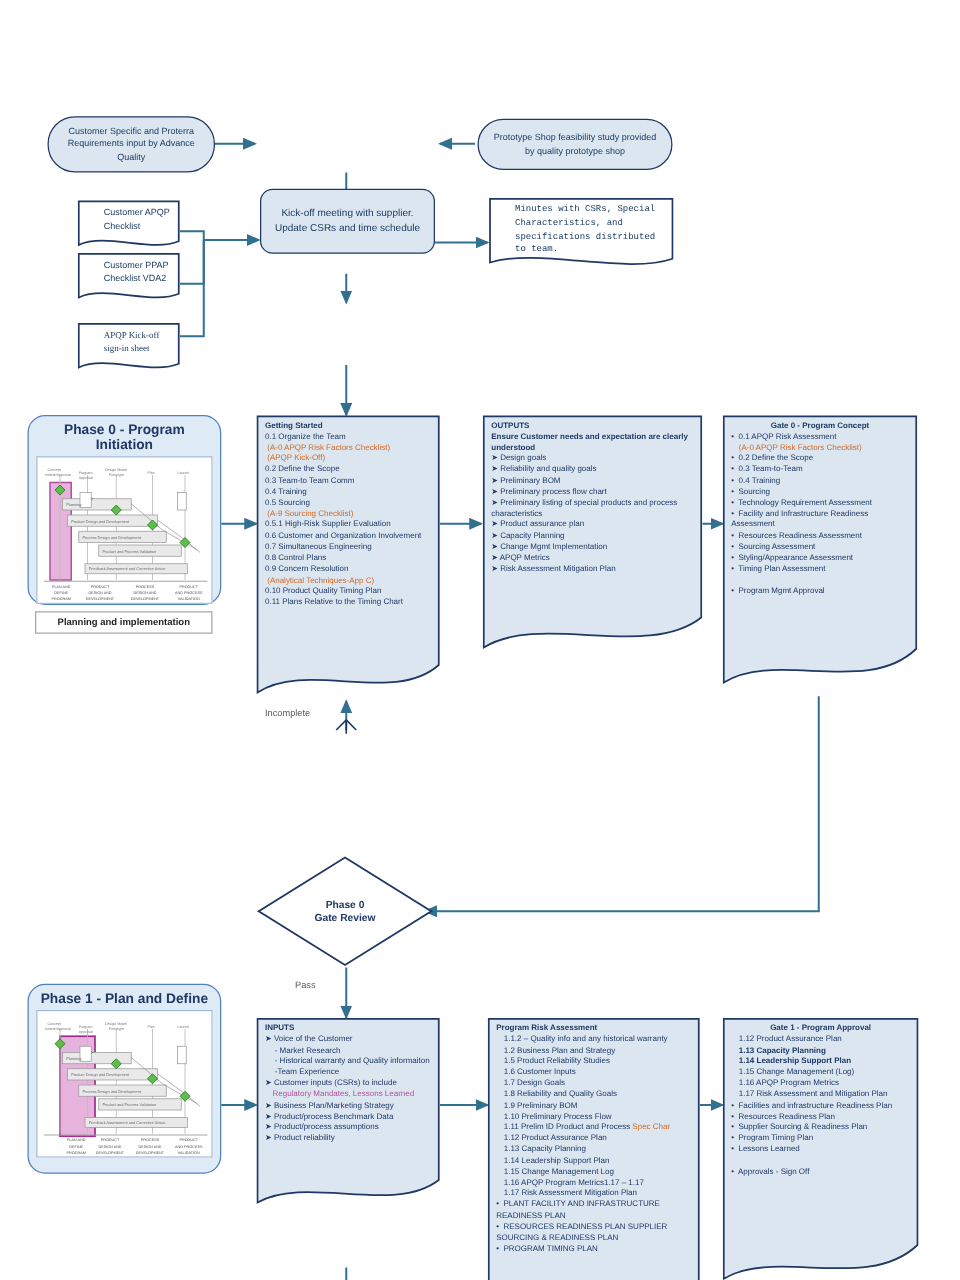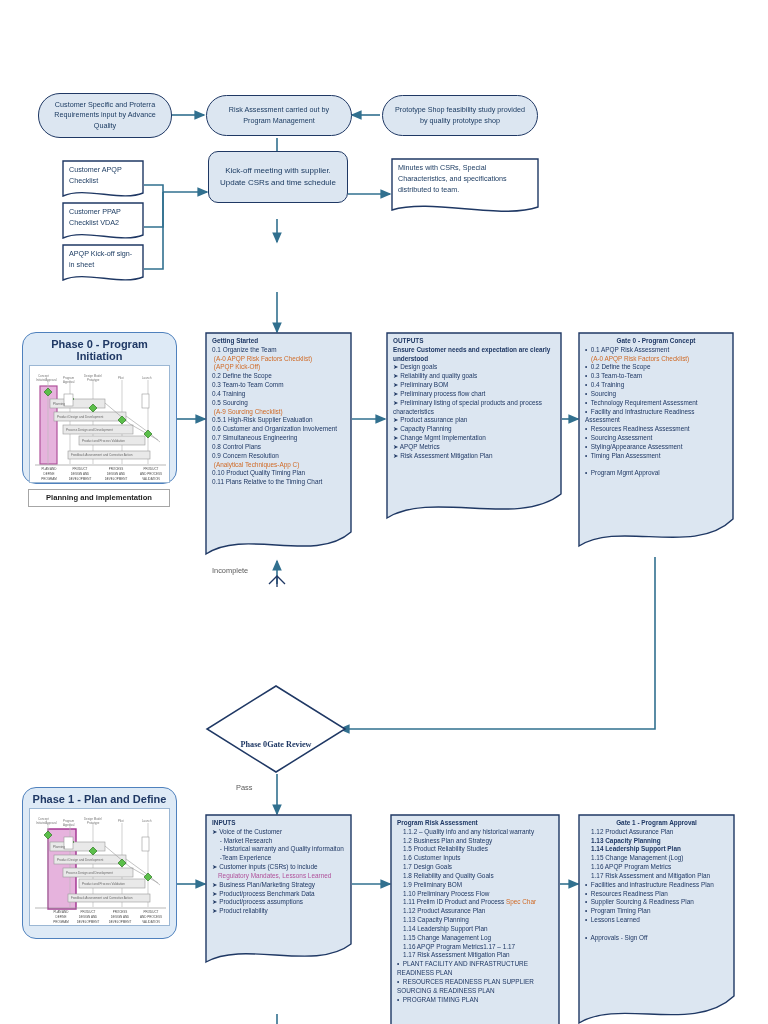--- a/index.html
+++ b/index.html
@@ -42,21 +42,21 @@
   .rounded.soft { border-radius: 10px; font-size: 8px; }
   .rounded.softleft { justify-content: flex-start; text-align: left; }
 
   
   .docshape { position: absolute; }
   .docshape svg { position: absolute; left:0; top:0; }
   .docshape .doctext {
     position: absolute;
     left: 0; top: 0;
     width: 100%;
-    padding: 5px 7px 0 7px;
+    padding: 5px 7px 0 21px;
     font-size: 7.2px;
     line-height: 1.5;
     color: #17375e;
   }
 
   
   .panel { position: absolute; }
   .panel svg { position: absolute; left: 0; top: 0; }
   .panel .ptext {
     position: absolute;
@@ -72,26 +72,25 @@
   .li { display: block; white-space: pre-wrap; }
   .li.b { font-weight: bold; }
   .li.accent2 { color: #d06a26; }
   .li.purple { color: #b0519b; }
   .li.indent { padding-left: 6px; }
 
   
   .diamond { position: absolute; }
   .diamond .dlabel {
     position: absolute;
-    left: 0; top: 16px; width: 100%; height: 100%;
-    display: flex; 
+    left: 0; top: 0; width: 100%; height: 100%;
+    display: flex; flex-direction: column;
     align-items: center; justify-content: center;
     font-size: 8.2px; font-weight: bold; color: #1f3864;
     line-height: 1.35;
-    font-family: Liberation Serif, serif;
   }
 
   
   .phasecard {
     position: absolute;
     border: 1.6px solid #4f81bd;
     background: #deeaf6;
     border-radius: 14px;
     padding: 5px 6px 6px 6px;
   }
@@ -200,54 +199,51 @@
     <g stroke="#1f3864" stroke-width="1.3" fill="none">
       <path d="M269,545 L277,537 L285,545"></path>
       <path d="M277,537 L277,548"></path>
     </g>
   </svg>
 
   <div class="node rounded" style="left:38px; top:54px; width:134px; height:45px;">
     <span>Customer Specific and Proterra Requirements input by Advance Quality</span>
   </div>
 
-  <div class="node rounded" style="left:206px; top:56px; width:146px; height:41px;">
-    <span>Risk Assessment carried out by Program Management</span>
-  </div>
 
   <div class="node rounded" style="left:382px; top:56px; width:156px; height:41px;">
     <span>Prototype Shop feasibility study provided by quality prototype shop</span>
   </div>
 
   <div class="docshape" style="left:62px; top:121px; width:82px; height:42px;">
     <svg width="82" height="42" viewBox="0 0 82 42">
       <path d="M1,1 H81 V33 C60,42 22,26 1,36 Z" fill="#ffffff" stroke="#1f3864" stroke-width="1.4"></path>
     </svg>
     <div class="doctext">Customer APQP Checklist</div>
   </div>
 
   <div class="docshape" style="left:62px; top:163px; width:82px; height:42px;">
     <svg width="82" height="42" viewBox="0 0 82 42">
       <path d="M1,1 H81 V33 C60,42 22,26 1,36 Z" fill="#ffffff" stroke="#1f3864" stroke-width="1.4"></path>
     </svg>
     <div class="doctext">Customer PPAP Checklist VDA2</div>
   </div>
 
-  <div class="docshape" style="left:62px; top:205px; width:82px; height:42px;">
+  <div class="docshape" style="left:62px; top:219px; width:82px; height:42px;font-family:Liberation Serif, serif;">
     <svg width="82" height="42" viewBox="0 0 82 42">
       <path d="M1,1 H81 V33 C60,42 22,26 1,36 Z" fill="#ffffff" stroke="#1f3864" stroke-width="1.4"></path>
     </svg>
     <div class="doctext">APQP Kick-off sign-in sheet</div>
   </div>
 
   <div class="node rounded soft" style="left:208px; top:112px; width:140px; height:52px;">
     <span>Kick-off meeting with supplier. Update CSRs and time schedule</span>
   </div>
 
-  <div class="docshape" style="left:391px; top:119px; width:148px; height:62px;">
+  <div class="docshape" style="left:391px; top:119px; width:148px; height:62px;font-family:Liberation Mono, monospace;">
     <svg width="148" height="62" viewBox="0 0 148 62">
       <path d="M1,1 H147 V49 C110,62 40,40 1,52 Z" fill="#ffffff" stroke="#1f3864" stroke-width="1.4"></path>
     </svg>
     <div class="doctext">Minutes with CSRs, Special Characteristics, and specifications distributed to team.</div>
   </div>
 
 
   <div class="phasecard" style="left:22px; top:293px; width:155px; height:152px;">
     <div class="ph-title">Phase 0 - Program Initiation</div>
     <div class="thumb">

